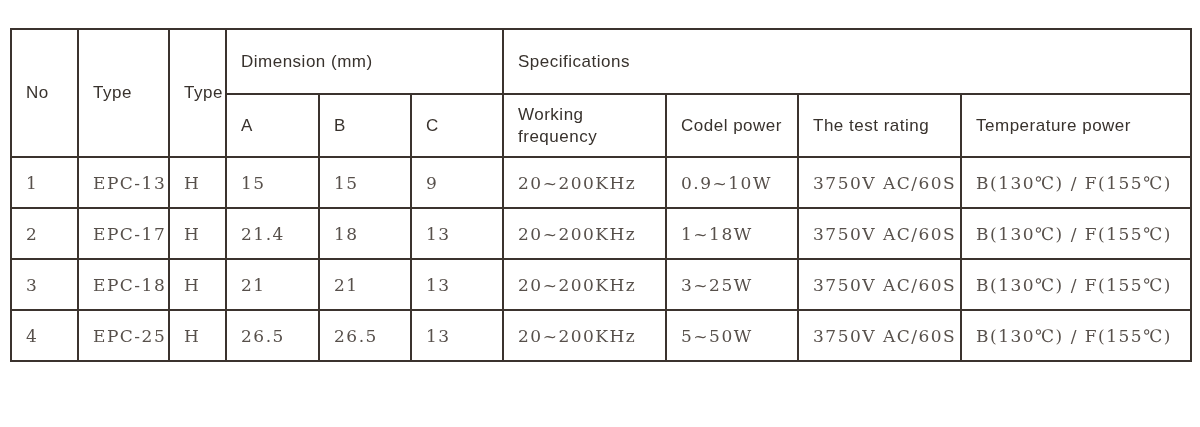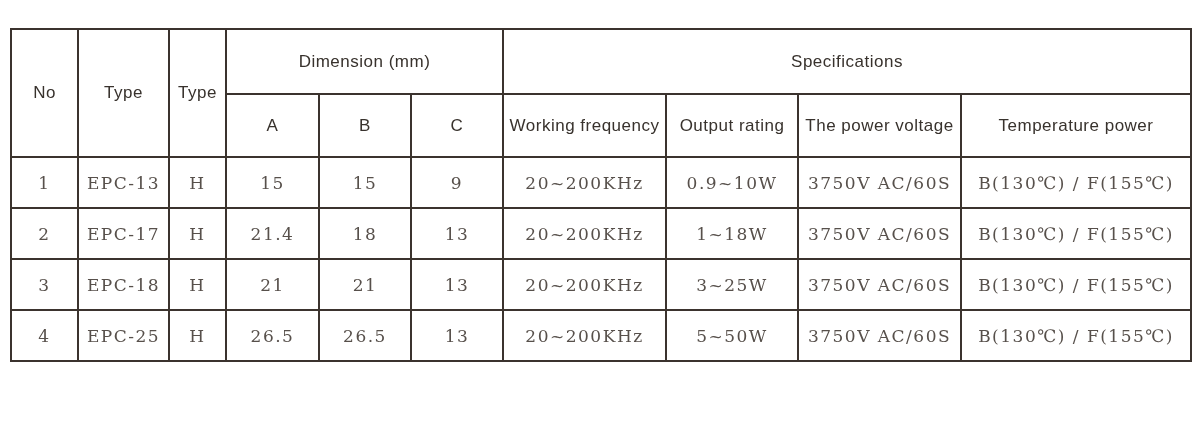--- a/index.html
+++ b/index.html
@@ -18,23 +18,23 @@
     position: absolute;
     left: 10px;
     top: 28px;
     width: 1180px;
     border-collapse: collapse;
     table-layout: fixed;
   }
   table.spec-table th,
   table.spec-table td {
     border: 2px solid #3b332e;
-    text-align: center;
+    text-align: left;
     vertical-align: middle;
-    padding: 0 2px;
+    padding: 0 14px;
     overflow: hidden;
   }
   
   table.spec-table th {
     font-family: "Liberation Sans", sans-serif;
     font-weight: 400;
     font-size: 17px;
     color: #38322d;
     letter-spacing: 0.5px;
     line-height: 1.25;
@@ -83,22 +83,22 @@
         <th rowspan="2">Type</th>
         <th rowspan="2">Type</th>
         <th colspan="3">Dimension (mm)</th>
         <th colspan="4">Specifications</th>
       </tr>
       <tr class="header-sub">
         <th>A</th>
         <th>B</th>
         <th>C</th>
         <th>Working frequency</th>
-        <th>Output rating</th>
-        <th>The power voltage</th>
+        <th>Codel power</th>
+        <th>The test rating</th>
         <th>Temperature power</th>
       </tr>
     </thead>
     <tbody>
       <tr>
         <td class="cell-no">1</td>
         <td class="cell-codel">EPC-13</td>
         <td class="cell-type">H</td>
         <td class="cell-dim-a">15</td>
         <td class="cell-dim-b">15</td>

